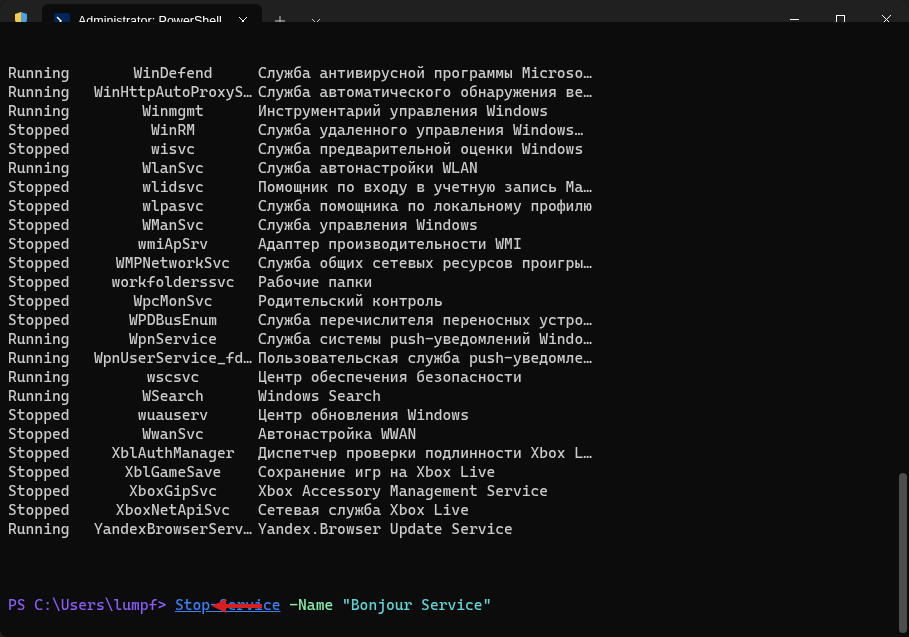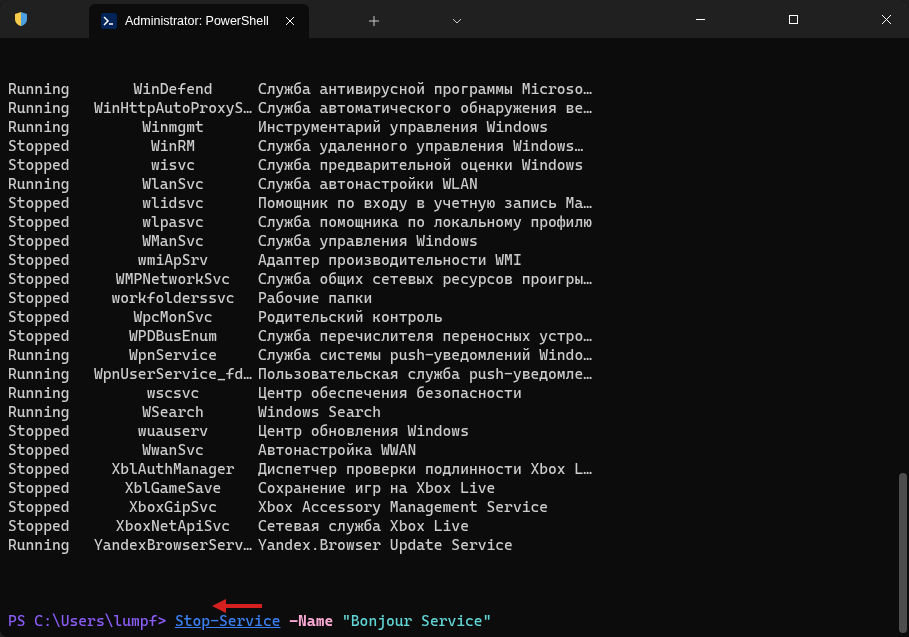--- a/index.html
+++ b/index.html
@@ -15,28 +15,27 @@
     background: #0c0c0c;
     width: 100%;
     height: 100%;
     border-radius: 8px;
     overflow: hidden;
     display: flex;
     flex-direction: column;
   }
   .titlebar {
     background: #202020;
-    height: 38px;
+    height: 22px;
     display: flex;
     align-items: flex-start;
     color: #cccccc;
     font-size: 13px;
     user-select: none;
     position: relative;
-    gap: 47px;
   }
   .shield {
     width: 42px;
     height: 38px;
     display: flex;
     align-items: center;
     justify-content: center;
   }
   .shield svg { width: 16px; height: 16px; }
   .tab {
@@ -81,21 +80,21 @@
     overflow: hidden;
     position: relative;
   }
   .row { display: flex; }
   .c1 { width: 80px; flex-shrink: 0; display: inline-block; }
   .c2 { width: 170px; flex-shrink: 0; display: inline-block; overflow: hidden; text-align: center; }
   .c3 { flex: 1; overflow: hidden; }
   .cmdline { margin-top: 19px; }
   .prompt { color: #8b5cf6; }
   .yellow { color: #3b82f6; text-decoration: underline; }
-  .gray { color: #f9a8d4; font-weight: bold; }
+  .gray { color: #86efac; }
   .cyan { color: #61d6d6; }
   .arrow {
     position: absolute;
     left: 212px;
     bottom: 23px;
     pointer-events: none;
   }
   .scrollbar {
     position: absolute;
     right: 0; top: 38px; bottom: 0;

